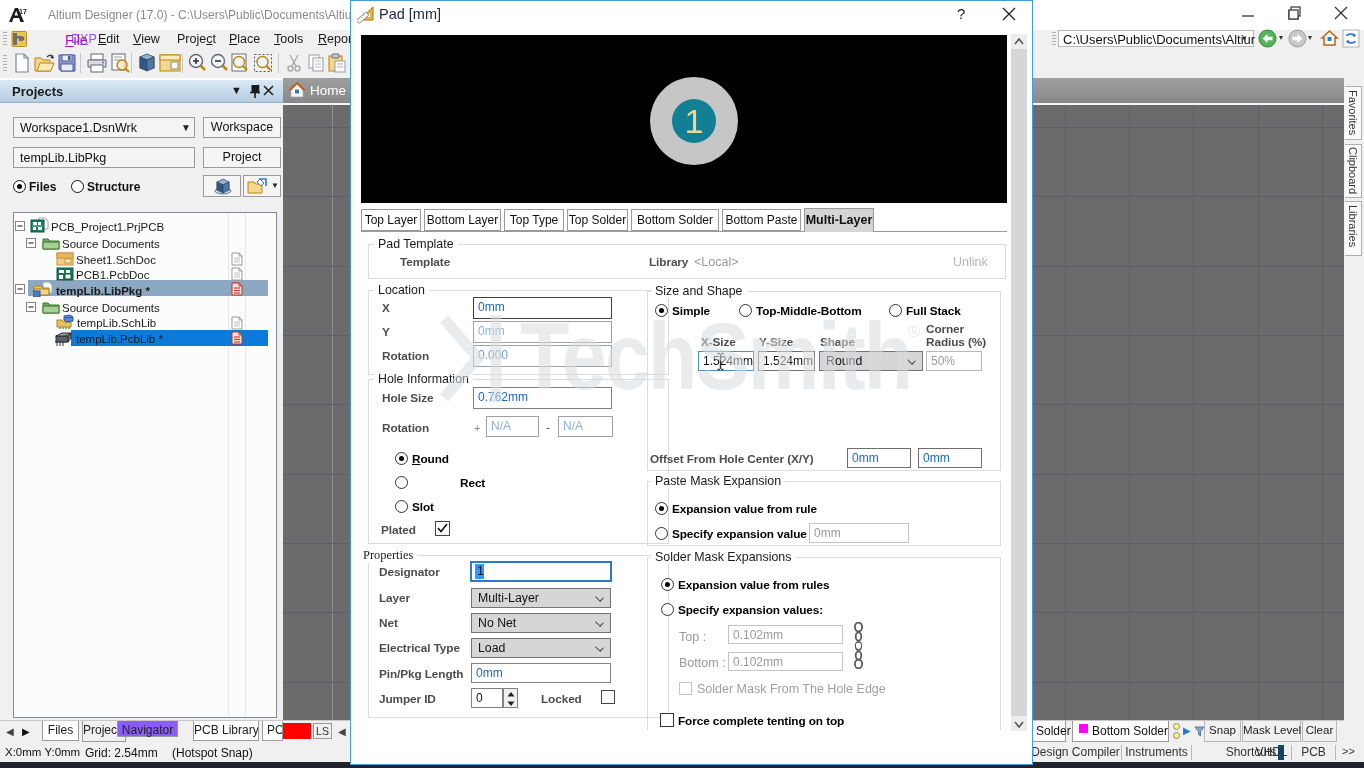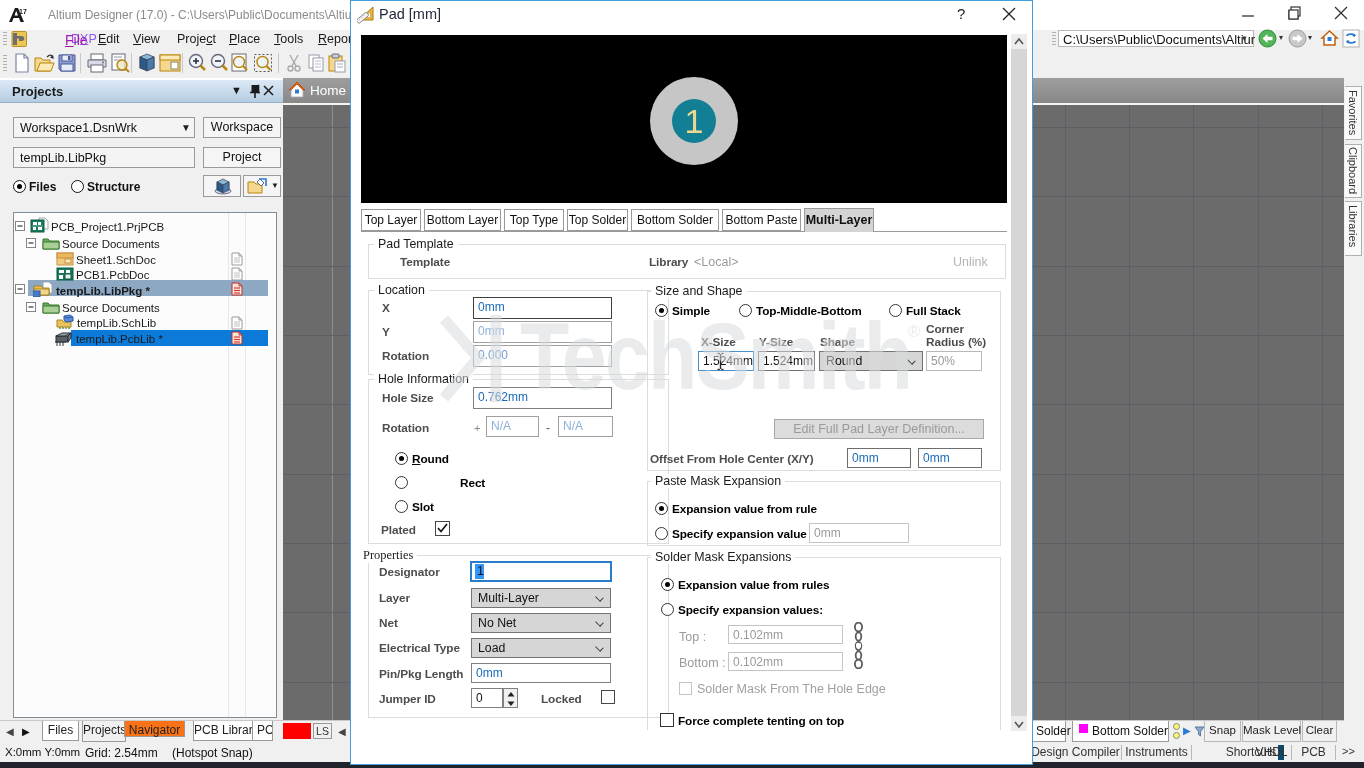--- a/index.html
+++ b/index.html
@@ -445,23 +445,23 @@
         </g>
       </svg>
   </div>
 </div>
 
 <div class="abs" id="paneltabs" style="left:0;top:720px;width:283px;height:22px;background:#f0f0f0;border-top:1px solid #c8c8c8;">
   <div class="abs" style="left:6px;top:5px;font-size:10px;color:#444;">◀</div>
   <div class="abs" style="left:22px;top:5px;font-size:10px;color:#111;">▶</div>
   <div class="abs" style="left:42px;top:0px;width:37px;height:20px;background:#fff;border:1px solid #9a9a9a;border-top:none;text-align:center;line-height:18px;font-size:12px;color:#222;">Files</div>
   <div class="abs" style="left:82px;top:0px;width:44px;height:21px;background:#f0f0f0;border:1px solid #9a9a9a;border-top:none;text-align:center;line-height:18px;font-size:12px;color:#222;">Projects</div>
-  <div class="abs" style="left:124px;top:0px;width:61px;height:16px;background:#f97316;border:1px solid #9a9a9a;border-top:none;text-align:center;line-height:18px;font-size:12px;color:#222;">Navigator</div>
+  <div class="abs" style="left:117px;top:0px;width:61px;height:16px;background:#8b5cf6;border:1px solid #9a9a9a;border-top:none;text-align:center;line-height:18px;font-size:12px;color:#222;">Navigator</div>
   <div class="abs" style="left:193px;top:0px;width:66px;height:20px;background:#fff;border:1px solid #9a9a9a;border-top:none;text-align:center;line-height:18px;font-size:12px;color:#222;overflow:hidden;">PCB Library</div>
-  <div class="abs" style="left:252px;top:0px;width:21px;height:20px;background:#fff;border:1px solid #9a9a9a;border-top:none;text-align:left;padding-left:4px;line-height:18px;font-size:12px;color:#222;overflow:hidden;">PC</div>
+  <div class="abs" style="left:262px;top:0px;width:21px;height:20px;background:#fff;border:1px solid #9a9a9a;border-top:none;text-align:left;padding-left:4px;line-height:18px;font-size:12px;color:#222;overflow:hidden;">PC</div>
 </div>
 <div class="abs" id="layerbar" style="left:283px;top:720px;width:1061px;height:22px;background:#f0f0f0;border-top:1px solid #c8c8c8;">
   <div class="abs" style="left:0px;top:2px;width:28px;height:16px;background:#ff0000;"></div>
   <div class="abs" style="left:30px;top:2px;width:19px;height:16px;background:#f0f0f0;border:1px solid #9a9a9a;text-align:center;line-height:14px;font-size:10.5px;color:#333;">LS</div>
   <div class="abs" style="left:55px;top:5px;font-size:10px;color:#444;">◀</div>
 
   <div class="abs" style="left:728px;top:0px;width:55px;height:21px;background:#fff;border:1px solid #9a9a9a;border-top:none;font-size:12px;color:#111;padding:3px 0 0 24px;">Solder</div>
   <div class="abs" style="left:789px;top:0px;width:97px;height:21px;background:#fff;border:1px solid #9a9a9a;border-top:none;font-size:12px;color:#111;padding-top:2px;overflow:hidden;">
     <div class="abs" style="left:6px;top:3px;width:9px;height:9px;background:#ff00ff;"></div>
     <div class="abs" style="left:19px;top:3px;">Bottom Solder</div>
@@ -621,21 +621,20 @@
         <line x1="5.5" y1="2" x2="5.5" y2="17"></line>
         <line x1="2.5" y1="1.5" x2="4.8" y2="1.5"></line>
         <line x1="6.2" y1="1.5" x2="8.5" y2="1.5"></line>
         <line x1="2.5" y1="17.5" x2="4.8" y2="17.5"></line>
         <line x1="6.2" y1="17.5" x2="8.5" y2="17.5"></line>
       </g>
     </svg>
   <div class="fld" style="left:407px;top:350px;width:57px;height:20px;border-color:#6e6e6e;color:#111;">1.524mm</div>
   <div class="dd" style="left:468px;top:350px;width:104px;height:20px;line-height:15px;">Round<span class="ar"></span></div>
   <div class="fld" style="left:575px;top:350px;width:56px;height:20px;border-color:#b8b8b8;"><span class="gray">50%</span></div>
-  <div class="abs" style="left:423px;top:418px;width:210px;height:20px;background:#dcdcdc;border:1px solid #a8a8a8;text-align:center;line-height:18px;font-size:12.5px;color:#9a9a9a;">Edit Full Pad Layer Definition...</div>
   <div class="lbl abs" style="left:299px;top:451px;">Offset From Hole Center (X/Y)</div>
   <div class="fld" style="left:496px;top:447px;width:64px;height:20px;border-color:#6e6e6e;"><span class="blue">0mm</span></div>
   <div class="fld" style="left:567px;top:447px;width:64px;height:20px;border-color:#6e6e6e;"><span class="blue">0mm</span></div>
 
   <div class="grp" style="left:296px;top:480px;width:354px;height:65px;"></div>
   <div class="grplbl" style="left:300px;top:473px;">Paste Mask Expansion</div>
   <div class="radio sel" style="left:304px;top:501px;"></div>
   <div class="rlbl" style="left:321px;top:501px;">Expansion value from rule</div>
   <div class="radio" style="left:304px;top:526px;"></div>
   <div class="rlbl" style="left:321px;top:526px;">Specify expansion value</div>

